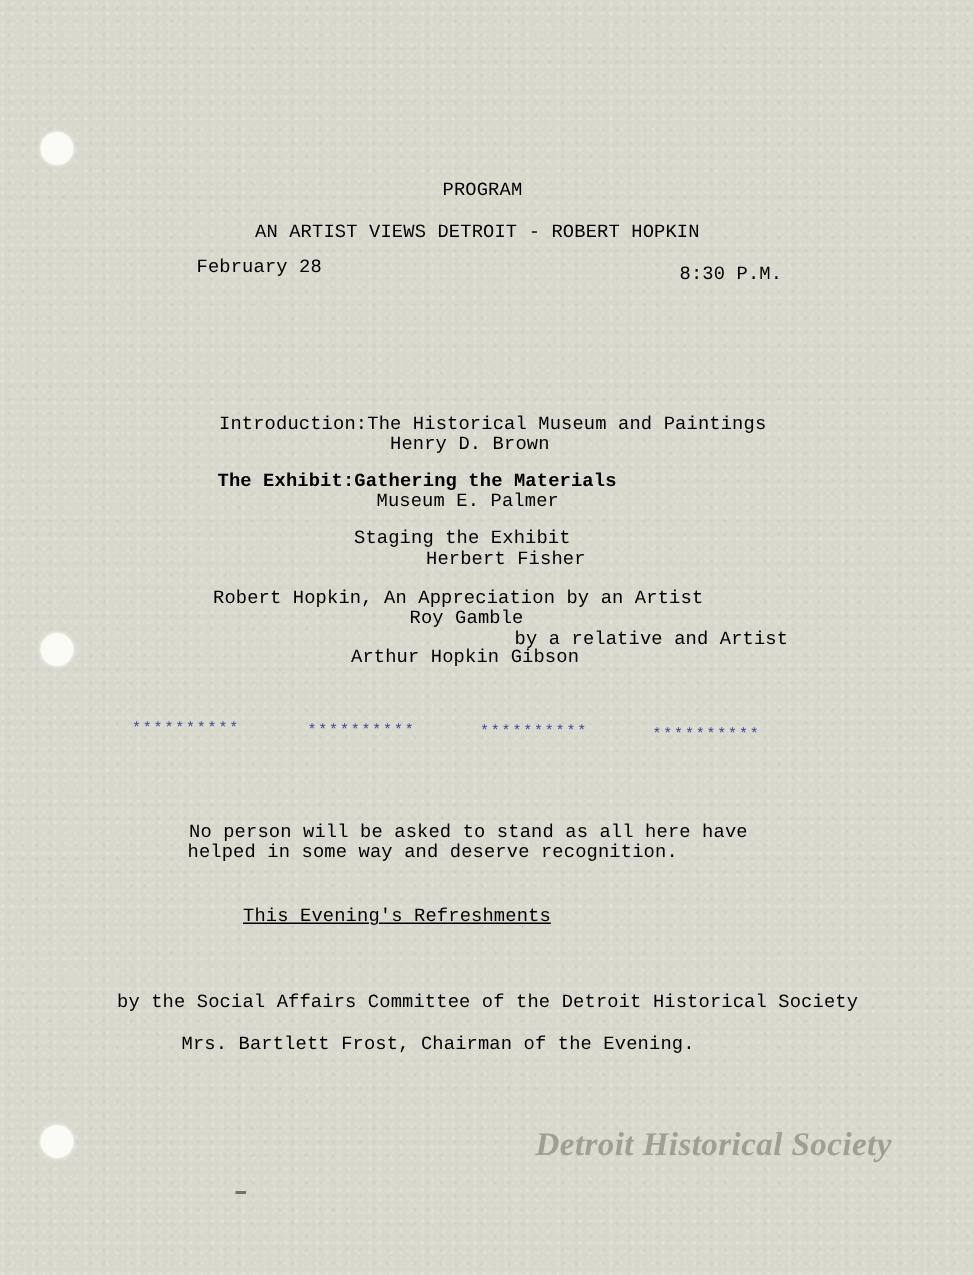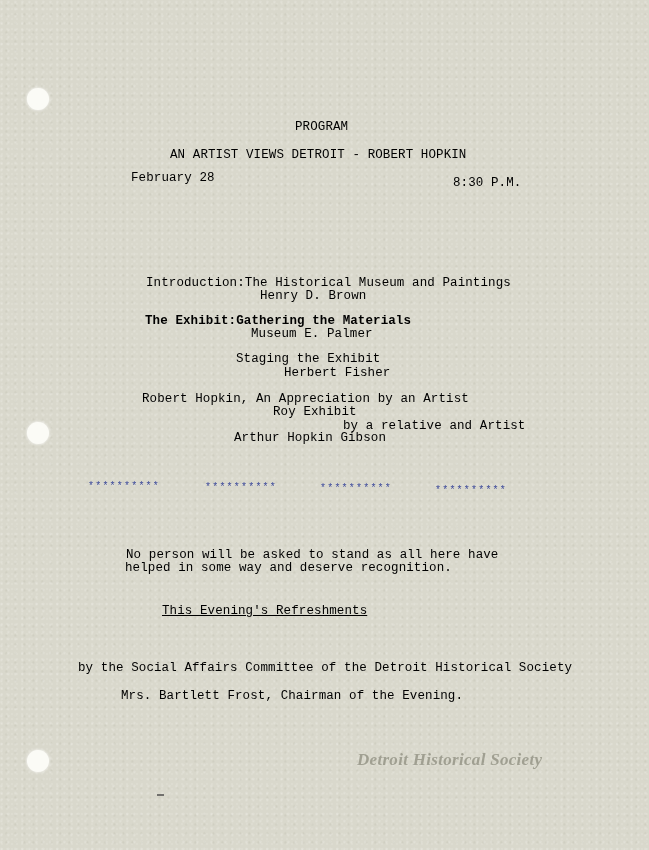--- a/index.html
+++ b/index.html
@@ -14,21 +14,21 @@
     font-family: "Liberation Mono", "DejaVu Sans Mono", monospace;
     color: #2e3f8f;
   }
   .page { position: absolute; inset: 0; }
   .tl { position: absolute; white-space: pre; font-size: 12.5px; letter-spacing: 0.1px; color: #000000; }
   .hole { position: absolute; width: 22px; height: 22px; border-radius: 50%; background: #fbfbf6; box-shadow: 0 0 3px rgba(255,255,255,0.9); }
   .stars { position: absolute; font-size: 10px; letter-spacing: 1.2px; color: #3d4a9a; }
   .watermark {
     position: absolute; left: 357px; top: 750px;
     font-family: "Liberation Serif", "DejaVu Serif", serif;
-    font-style: italic; font-weight: bold; font-size: 17px;
+    font-style: italic; font-weight: bold; font-size: 22px;
     color: rgba(140,140,125,0.75); letter-spacing: 0.3px;
   }
   .speck { position: absolute; left: 157px; top: 794px; width: 7px; height: 2px; background: #444; opacity: 0.7; }
 </style>
 </head>
 <body>
 
 <div class="page">
   <div class="hole" style="left:27px; top:88px;"></div>
   <div class="hole" style="left:27px; top:422px;"></div>
@@ -42,21 +42,21 @@
   <div class="tl" style="left:146px; top:276px;">Introduction:The Historical Museum and Paintings</div>
   <div class="tl" style="left:260px; top:289px;">Henry D. Brown</div>
 
   <div class="tl" style="left:145px; top:314px;font-weight:bold;">The Exhibit:Gathering the Materials</div>
   <div class="tl" style="left:251px; top:327px;">Museum E. Palmer</div>
 
   <div class="tl" style="left:236px; top:352px;">Staging the Exhibit</div>
   <div class="tl" style="left:260px; top:366px;margin-left:24px;">Herbert Fisher</div>
 
   <div class="tl" style="left:142px; top:392px;">Robert Hopkin, An Appreciation by an Artist</div>
-  <div class="tl" style="left:273px; top:405px;">Roy Exhibit</div>
+  <div class="tl" style="left:273px; top:405px;">Roy Gamble</div>
   <div class="tl" style="left:343px; top:419px;">by a relative and Artist</div>
   <div class="tl" style="left:234px; top:431px;">Arthur Hopkin Gibson</div>
 
   <div class="stars" style="left:88px; top:481px;">**********</div>
   <div class="stars" style="left:205px; top:482px;">**********</div>
   <div class="stars" style="left:320px; top:483px;">**********</div>
   <div class="stars" style="left:435px; top:485px;">**********</div>
 
   <div class="tl" style="left:126px; top:548px;">No person will be asked to stand as all here have</div>
   <div class="tl" style="left:125px; top:561px;">helped in some way and deserve recognition.</div>

